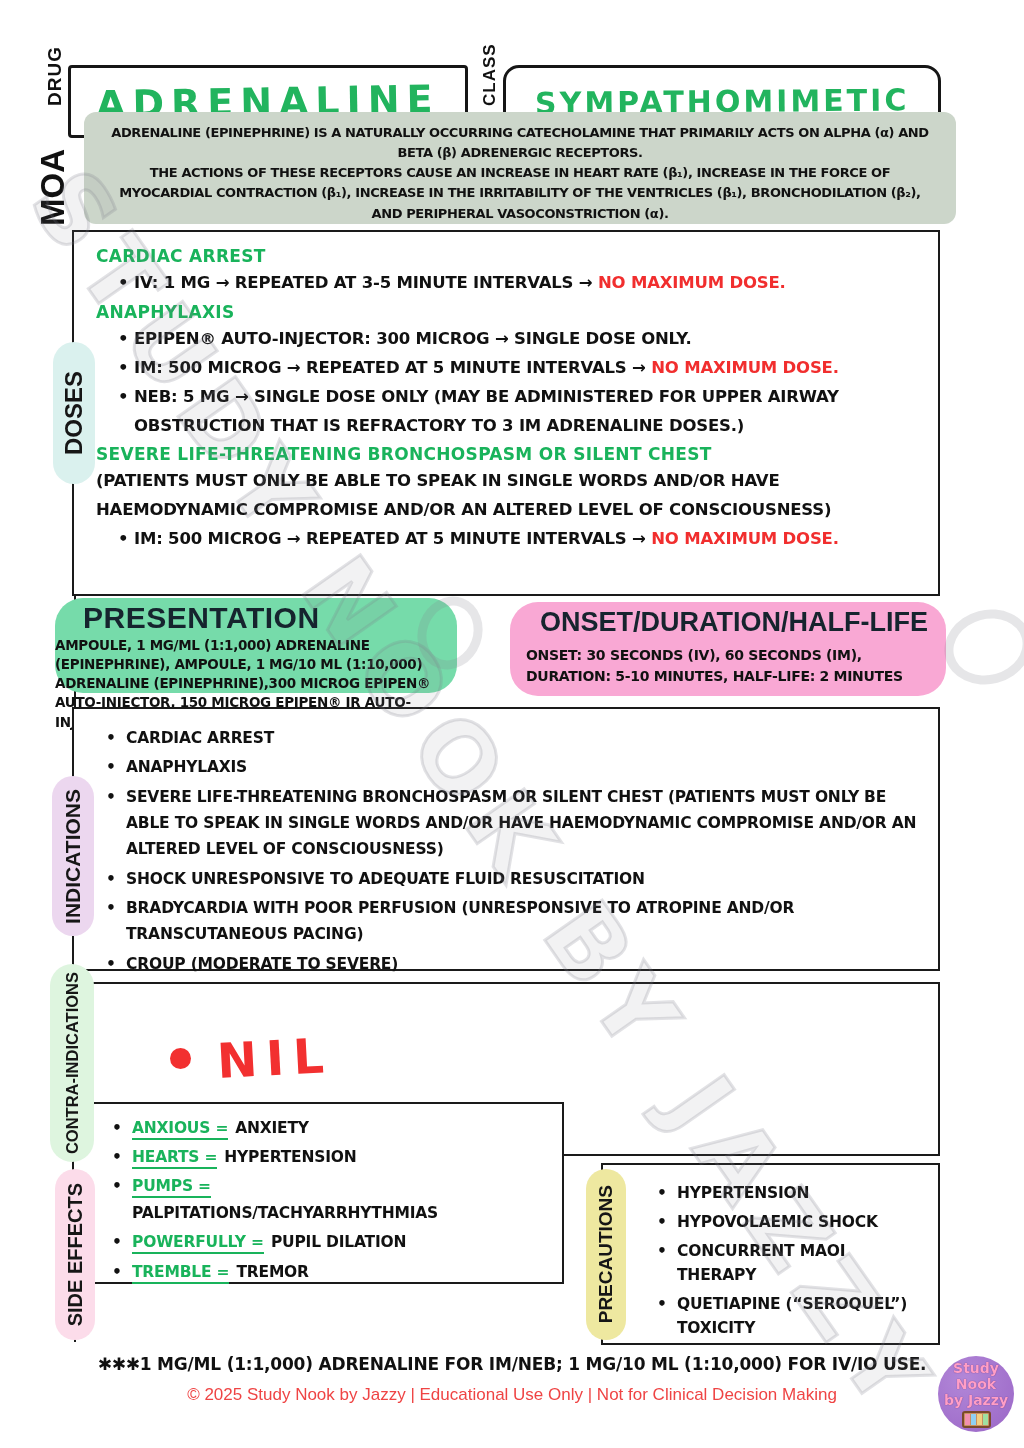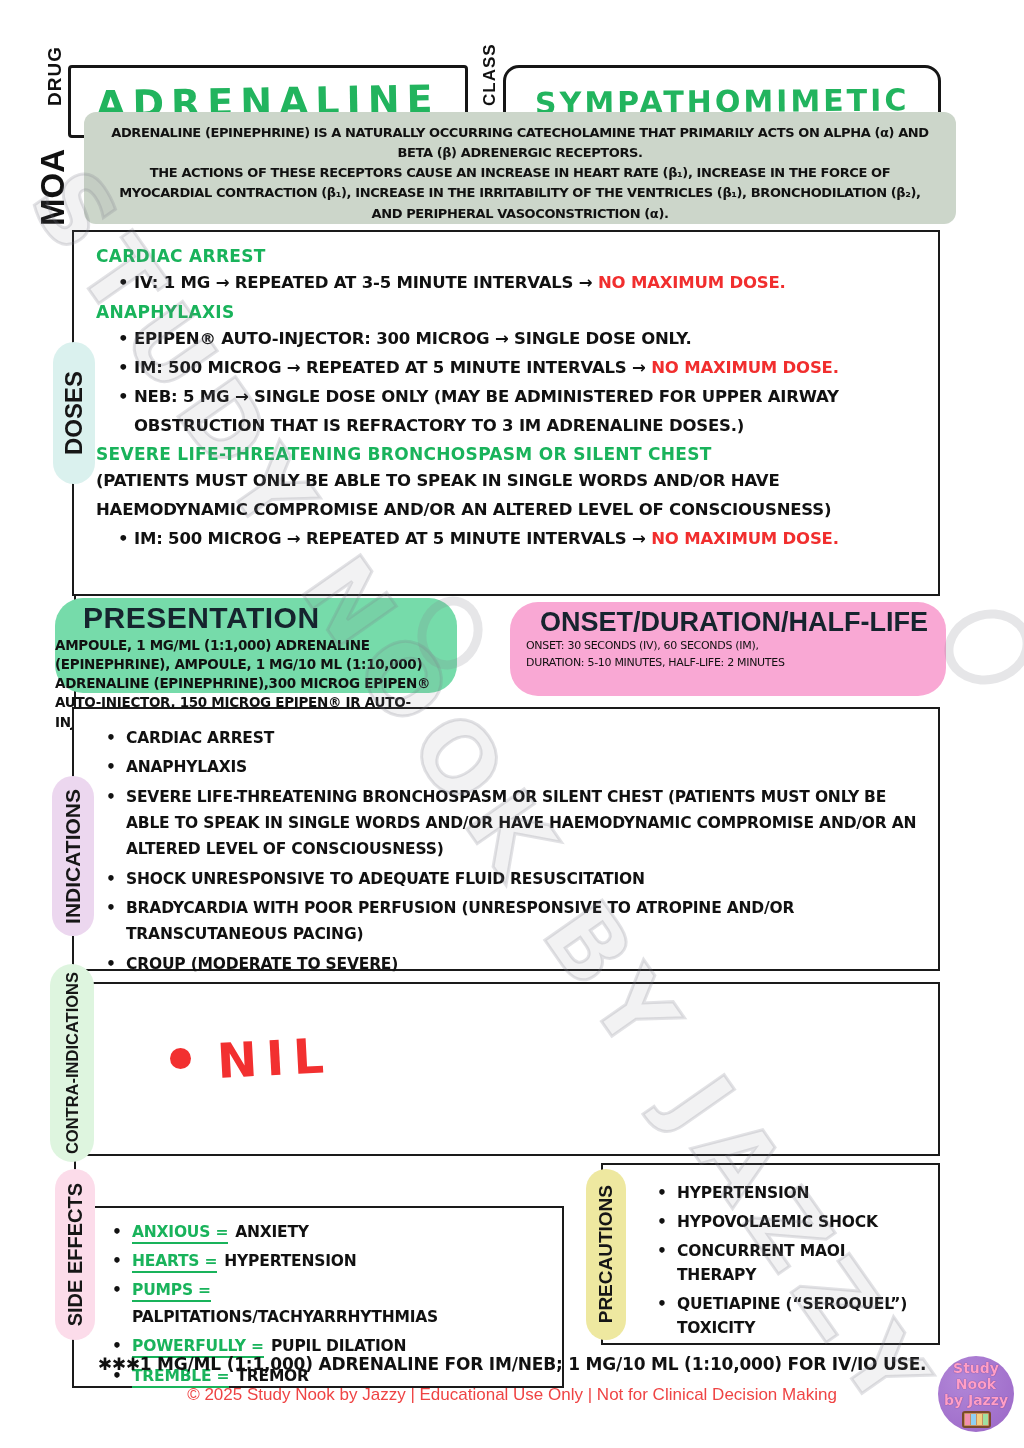--- a/index.html
+++ b/index.html
@@ -47,39 +47,39 @@
 
   
   .presentation { position:absolute; left:55px; top:598px; width:402px; z-index:1; }
   .presentation-bg { position:absolute; left:0; top:0; width:402px; height:95px; background:#76dbaa; border-radius:28px; }
   .block-title { position:relative; font-family:"Liberation Sans",sans-serif; font-weight:700; color:#16242e; }
   .presentation-title { padding:3px 0 1px 28px; font-size:30px; letter-spacing:0.5px; }
   .presentation-text  { position:relative; font-size:13.5px; font-weight:bold; letter-spacing:-0.3px; line-height:1.42; }
   .onset { position:absolute; left:510px; top:602px; width:436px; height:94px; background:#f9a8d4; border-radius:28px;
            padding:5px 4px 0 16px; z-index:1; }
   .onset-title { text-align:center; font-size:27px; }
-  .onset-text  { font-size:11px; font-weight:normal; letter-spacing:-0.3px; line-height:1.5; margin-top:0; }
+  .onset-text  { font-size:14px; font-weight:bold; letter-spacing:-0.3px; line-height:1.5; margin-top:7px; }
 
   
   .ind-box { left:72px; top:707px; width:868px; height:264px; padding:16px 18px 0 30px; }
   .ind-pill { left:52px; top:776px; width:42px; height:160px; background:#ecd7ef; border-radius:22px; font-size:21px; }
   .blist { list-style:none; }
   .blist li { position:relative; padding-left:22px; font-size:15.5px; font-weight:bold; letter-spacing:-0.2px;
               line-height:1.7; margin-bottom:3px; }
   .blist li::before { content:"•"; position:absolute; left:2px; top:0; }
 
   
   .contra-box { left:72px; top:982px; width:868px; height:174px; }
   .contra-pill { left:50px; top:964px; width:44px; height:198px; background:#def5df; border-radius:23px; font-size:16.5px; }
   .nil-row { position:absolute; left:96px; top:46px; display:flex; align-items:center; gap:26px; }
   .nil-dot { width:21px; height:21px; border-radius:50%; background:#f23030; }
   .nil-text { color:#f23030; font-size:48px; font-weight:bold; letter-spacing:9px; transform:rotate(-3deg); }
 
   
-  .se-box { left:72px; top:1206px; width:492px; height:182px; padding:12px 8px 0 36px; }
+  .se-box { left:72px; top:1102px; width:492px; height:182px; padding:12px 8px 0 36px; }
   .se-pill { left:55px; top:1169px; width:40px; height:171px; background:#fcdcea; border-radius:21px; font-size:20px; }
   .se-box .blist li { font-size:15.5px; line-height:1.62; margin-bottom:4px; }
   .se-lead { color:#19b35b; border-bottom:2.5px solid #19b35b; padding-bottom:1px; margin-right:7px; }
   .se-sub { display:block; margin-top:2px; }
 
   
   .prec-box { left:601px; top:1163px; width:339px; height:182px; padding:16px 28px 0 52px; }
   .prec-pill { left:586px; top:1169px; width:40px; height:171px; background:#eee8a0; border-radius:21px; font-size:19px; }
   .prec-box .blist li { font-size:15.5px; line-height:1.55; margin-bottom:5px; }
 

